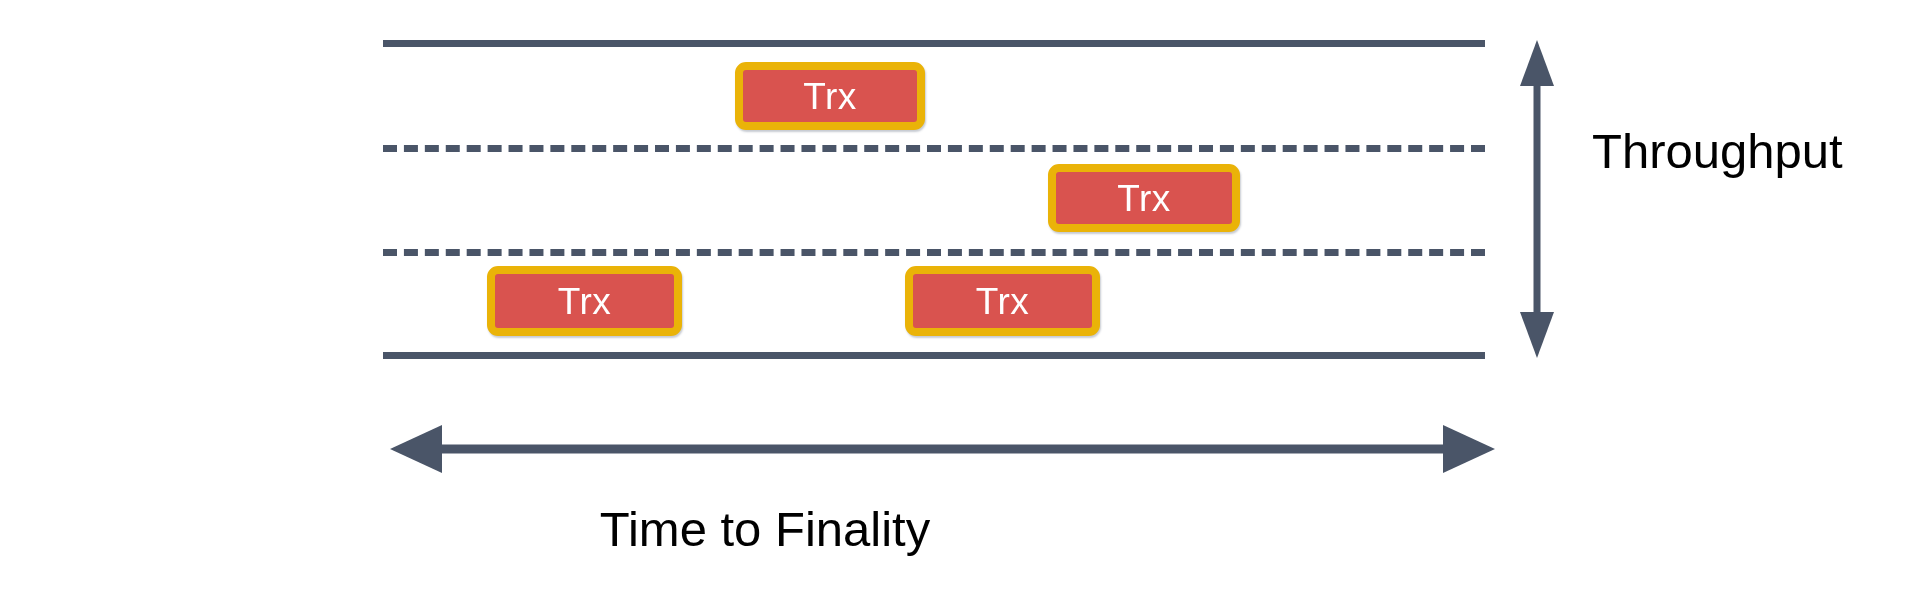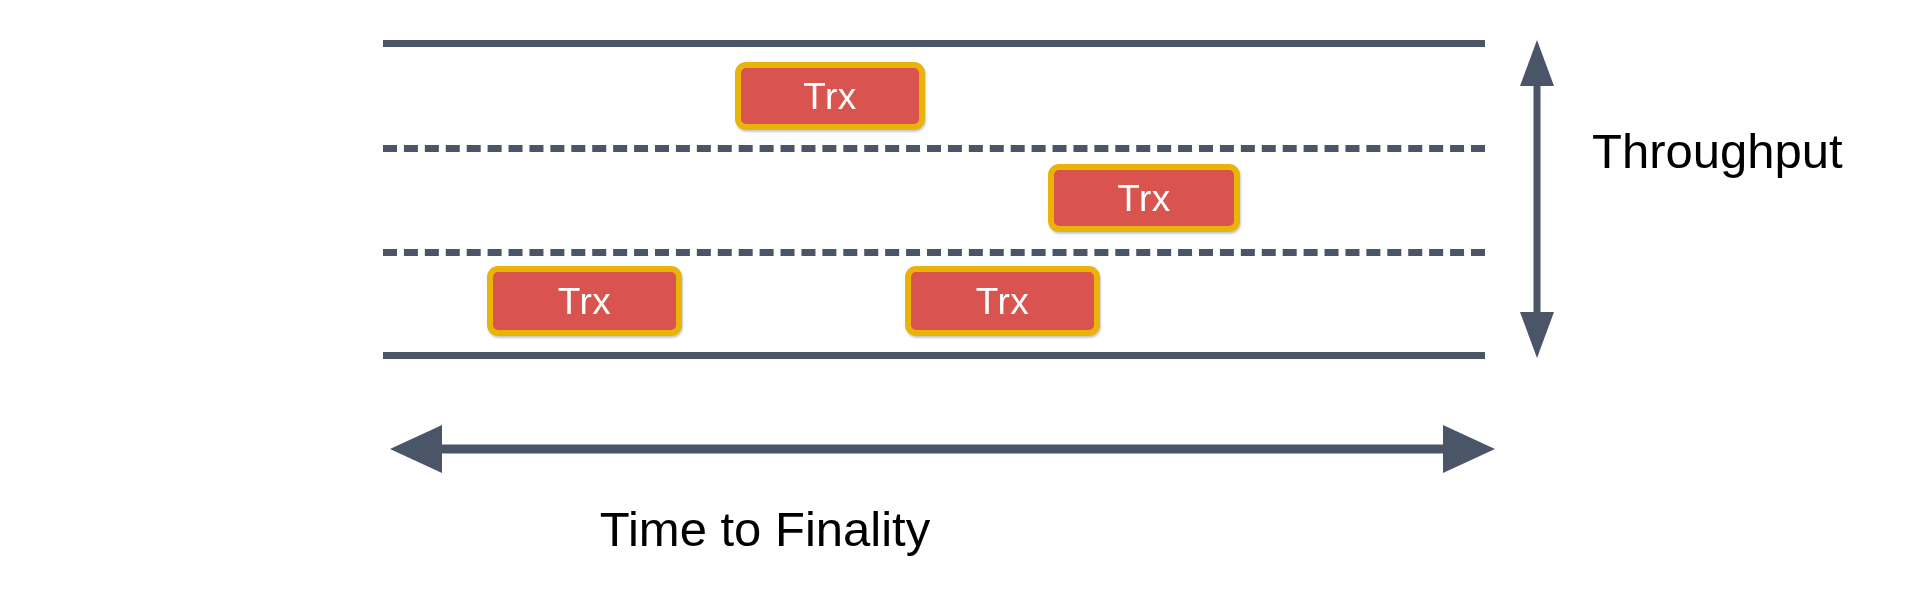--- a/index.html
+++ b/index.html
@@ -35,21 +35,21 @@
   .line-top    { top: 40px; }
   .line-mid-1  { top: 145px; }
   .line-mid-2  { top: 249px; }
   .line-bottom { top: 352px; }
 
   
   .trx {
     position: absolute;
     box-sizing: border-box;
     background: #d9534f;
-    border: 6px solid #eab308;
+    border: 8px solid #eab308;
     border-radius: 11px;
     color: #ffffff;
     font-size: 37px;
     line-height: 1;
     display: flex;
     align-items: center;
     justify-content: center;
     letter-spacing: 0.5px;
     box-shadow: 1px 2px 2px rgba(70,84,107,0.30);
   }

